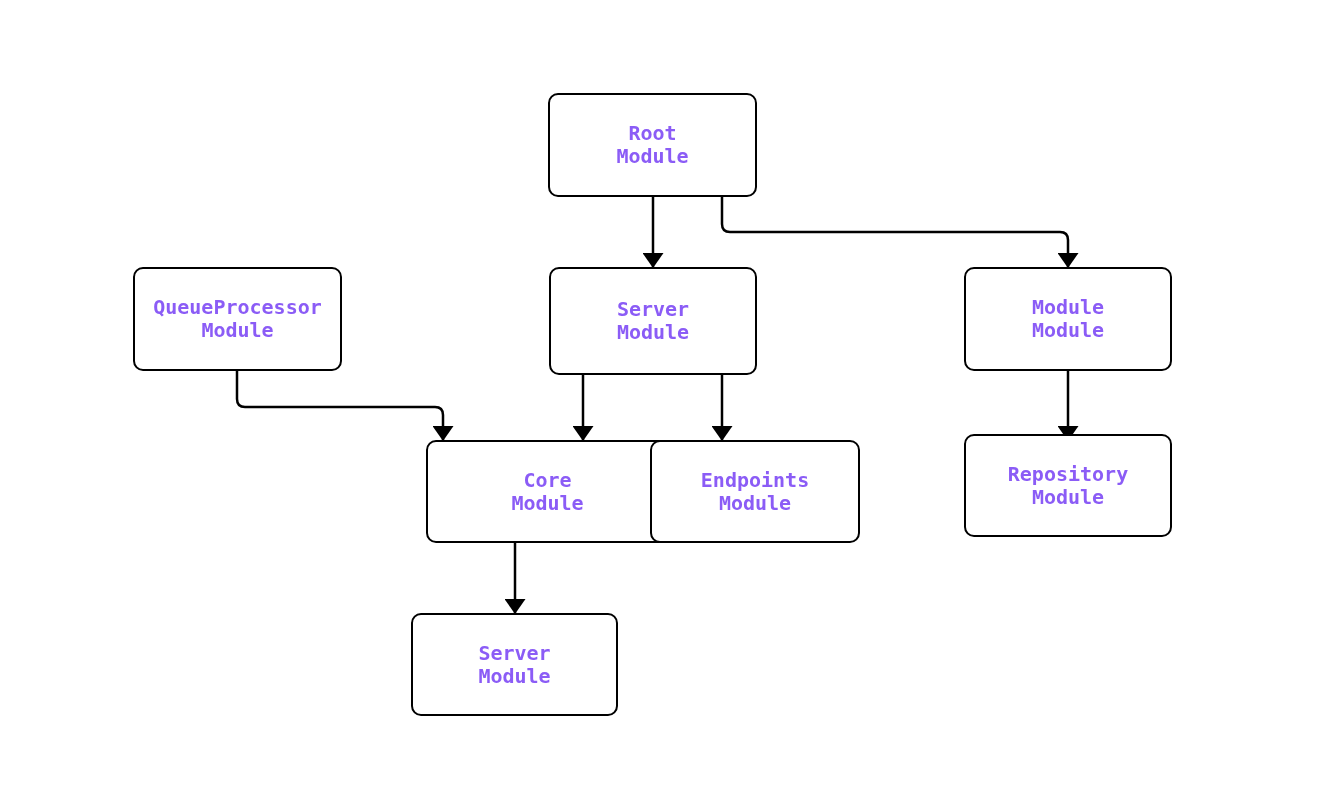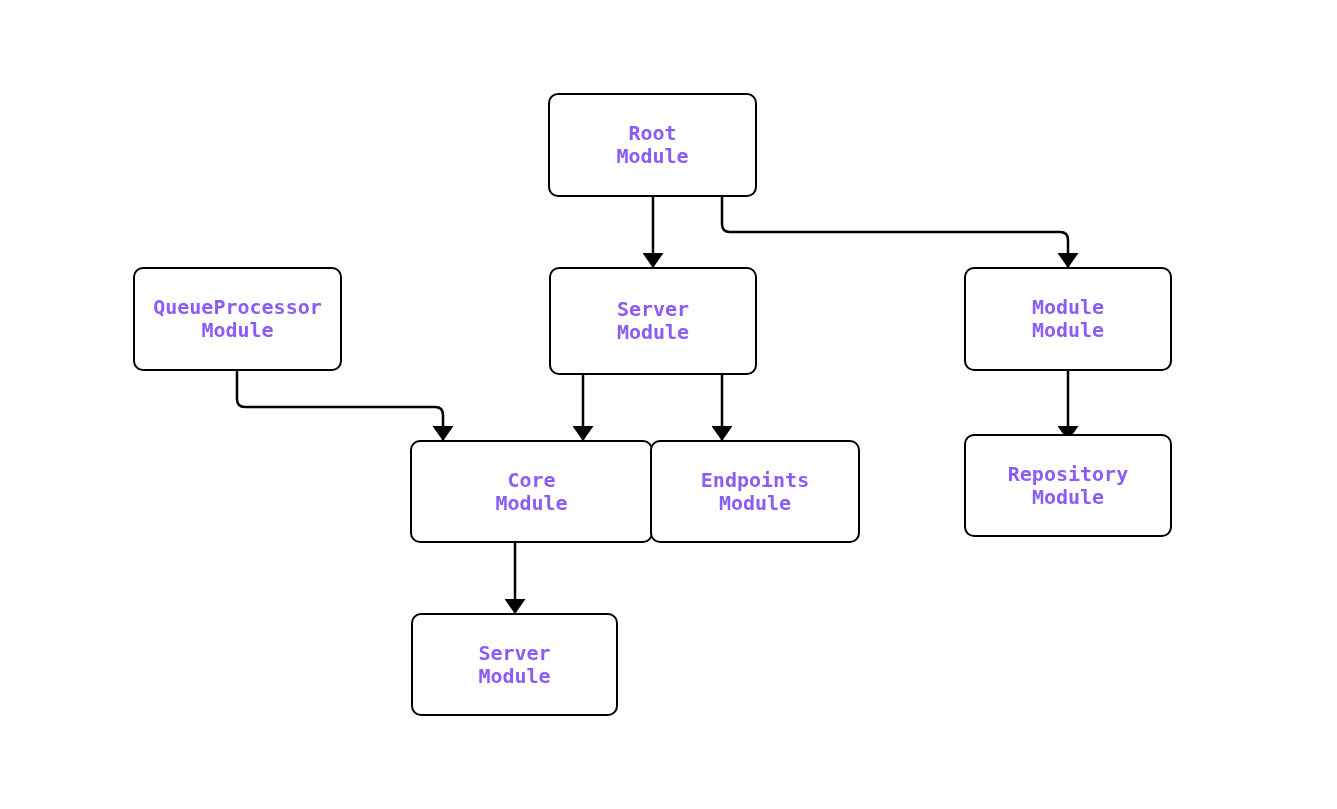--- a/index.html
+++ b/index.html
@@ -77,21 +77,21 @@
       <div class="node-line">Module</div>
     </div>
     <div class="node" style="left: 549px; top: 267px; width: 208px; height: 108px;">
       <div class="node-line">Server</div>
       <div class="node-line">Module</div>
     </div>
     <div class="node" style="left: 964px; top: 267px; width: 208px; height: 104px;">
       <div class="node-line">Module</div>
       <div class="node-line">Module</div>
     </div>
-    <div class="node" style="left: 410px; top: 440px; width: 243px; height: 103px;">
+    <div class="node" style="left: 426px; top: 440px; width: 243px; height: 103px;">
       <div class="node-line">Core</div>
       <div class="node-line">Module</div>
     </div>
     <div class="node" style="left: 650px; top: 440px; width: 210px; height: 103px;">
       <div class="node-line">Endpoints</div>
       <div class="node-line">Module</div>
     </div>
     <div class="node" style="left: 964px; top: 434px; width: 208px; height: 103px;">
       <div class="node-line">Repository</div>
       <div class="node-line">Module</div>

